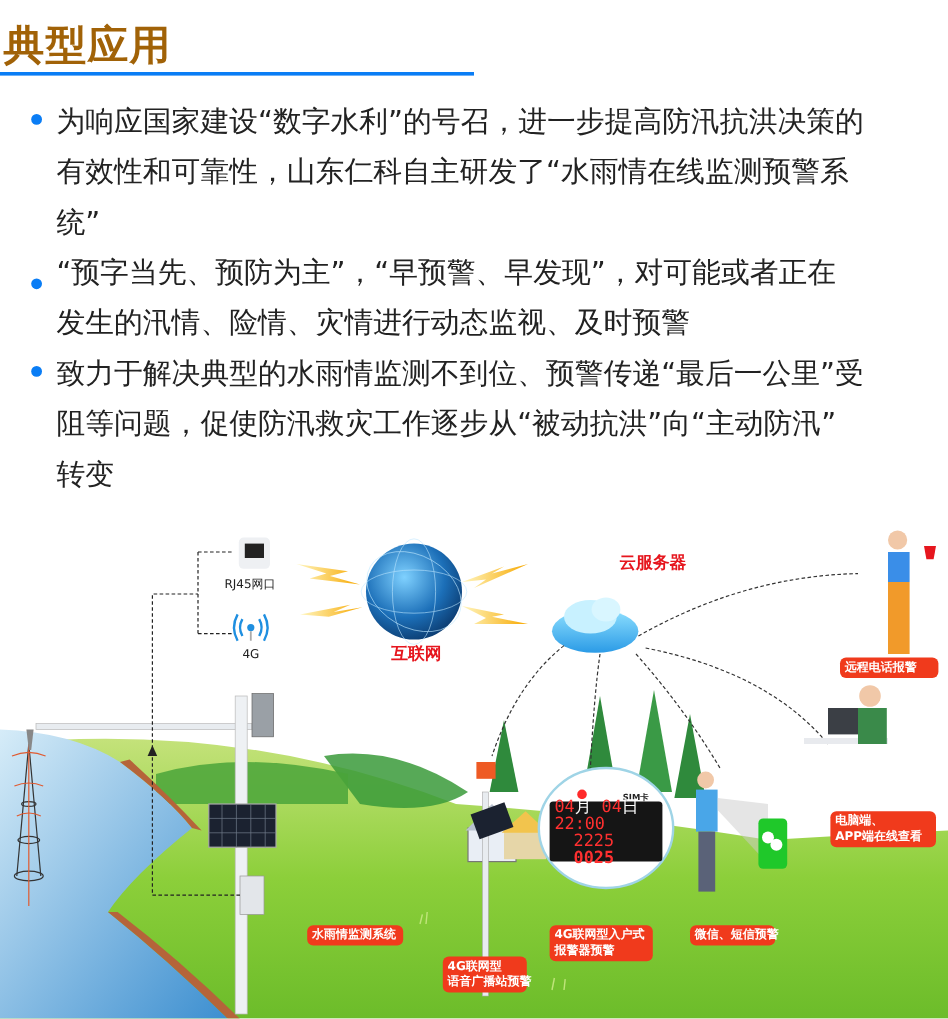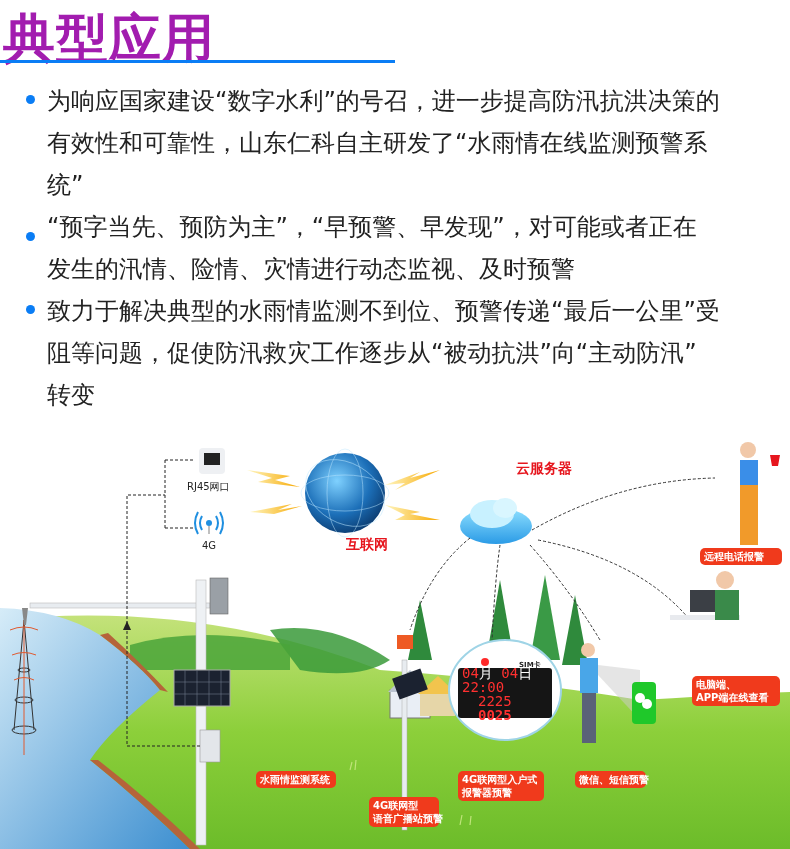--- a/index.html
+++ b/index.html
@@ -1,20 +1,20 @@
 <!DOCTYPE html>
 <html><head>
 <meta charset="utf-8">
 <style>
   * { box-sizing: border-box; margin: 0; padding: 0; }
   html, body { width: 790px; height: 849px; background: #ffffff; overflow: hidden; }
   body { position: relative; font-family: "DejaVu Sans", "Liberation Sans", sans-serif; color: #222; }
 
   .title-wrap { position: absolute; left: 0; top: 0; width: 395px; height: 64px; }
-  .title { position: absolute; left: 3px; top: 14px; font-size: 52px; font-weight: bold; color: #a21caf; letter-spacing: 1px; line-height: 48px; }
+  .title { position: absolute; left: 3px; top: 14px; font-size: 34px; font-weight: bold; color: #a16207; letter-spacing: 1px; line-height: 48px; }
   .title-line { position: absolute; left: 0; top: 60px; width: 395px; height: 3px; background: #0a7df5; }
 
   .bullets { position: absolute; left: 0; top: 80px; width: 790px; }
   .bullet { position: relative; padding-left: 47px; padding-right: 4px; font-size: 24px; line-height: 42px; color: #222; }
   .bullet .dot { position: absolute; left: 26px; top: 15px; width: 9px; height: 9px; border-radius: 50%; background: #0a7df5; }
   .bullet.b2 .dot { top: 26px; }
 
   .diagram { position: absolute; left: 0; top: 430px; width: 790px; height: 419px; overflow: hidden; }
   .ground { position: absolute; left: 0; top: 0; width: 790px; height: 419px; }
 
@@ -204,21 +204,21 @@
     <g stroke="#bfe47a" stroke-width="1.2">
       <line x1="350" y1="340" x2="352" y2="332"></line>
       <line x1="355" y1="340" x2="356" y2="330"></line>
       <line x1="460" y1="395" x2="462" y2="385"></line>
       <line x1="470" y1="395" x2="471" y2="386"></line>
     </g>
   </svg>
 
   <div class="small-text" style="left:187px; top:50px;">RJ45网口</div>
   <div class="small-text" style="left:202px; top:110px;">4G</div>
-  <div class="red-text" style="left:326px; top:106px;margin-left:20px;">互联网</div>
+  <div class="red-text" style="left:326px; top:106px;">互联网</div>
   <div class="red-text" style="left:516px; top:30px;">云服务器</div>
 
   <div class="label-pill" style="left:700px; top:118px; width:82px;">远程电话报警</div>
   <div class="label-pill" style="left:692px; top:246px; width:88px;">
     <div>电脑端、</div>
     <div>APP端在线查看</div>
   </div>
   <div class="label-pill" style="left:208px; top:341px; width:80px;margin-left:48px;">水雨情监测系统</div>
   <div class="label-pill" style="left:369px; top:341px; width:70px;margin-top:26px;">
     <div>4G联网型</div>

